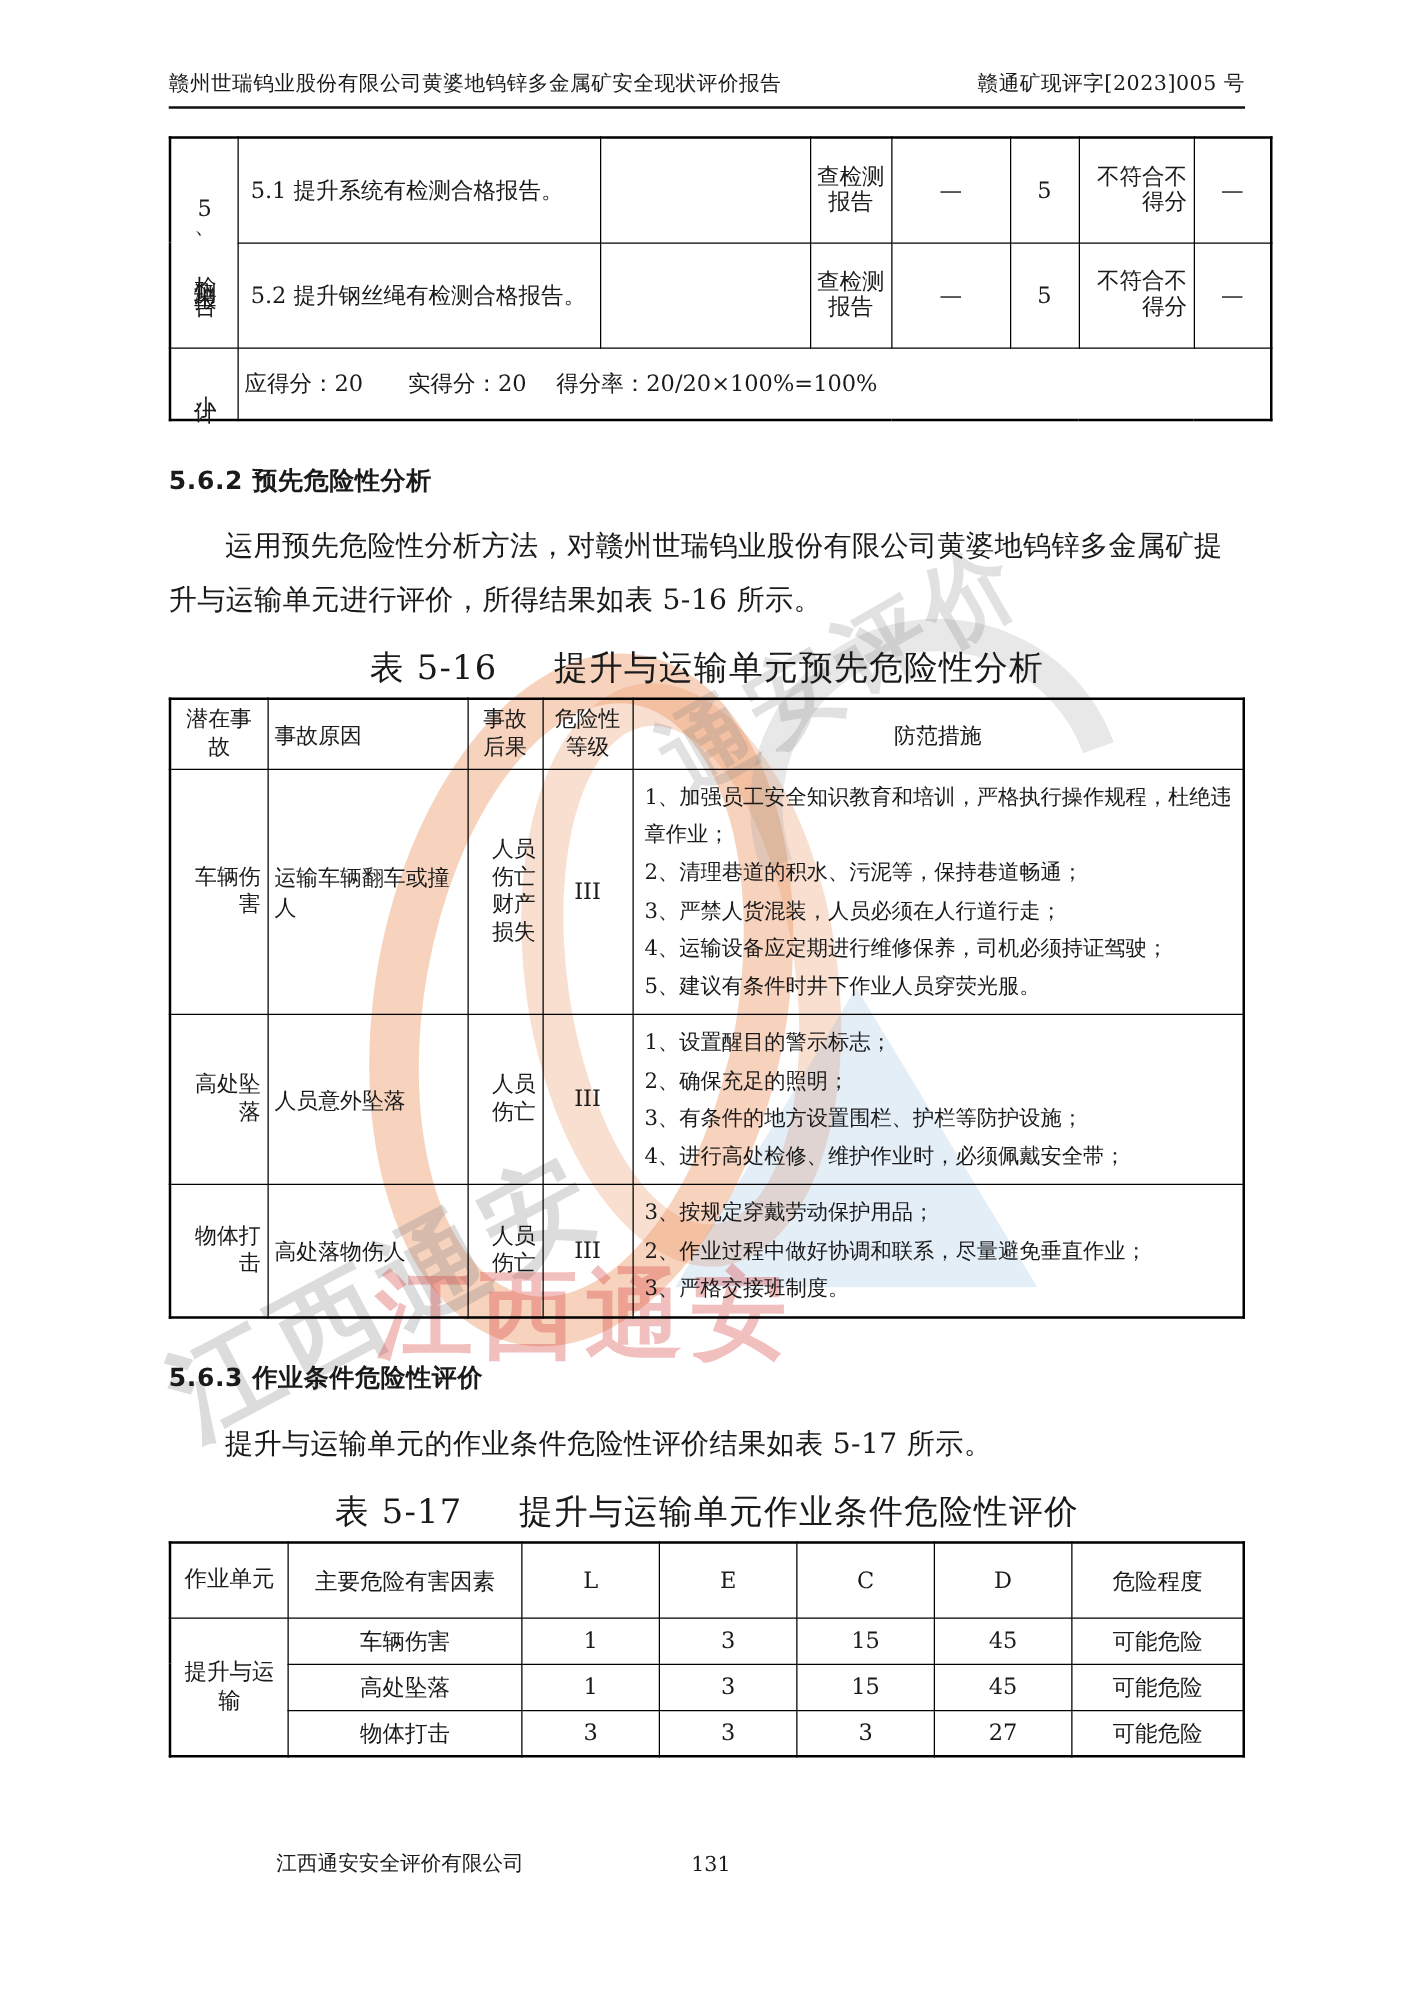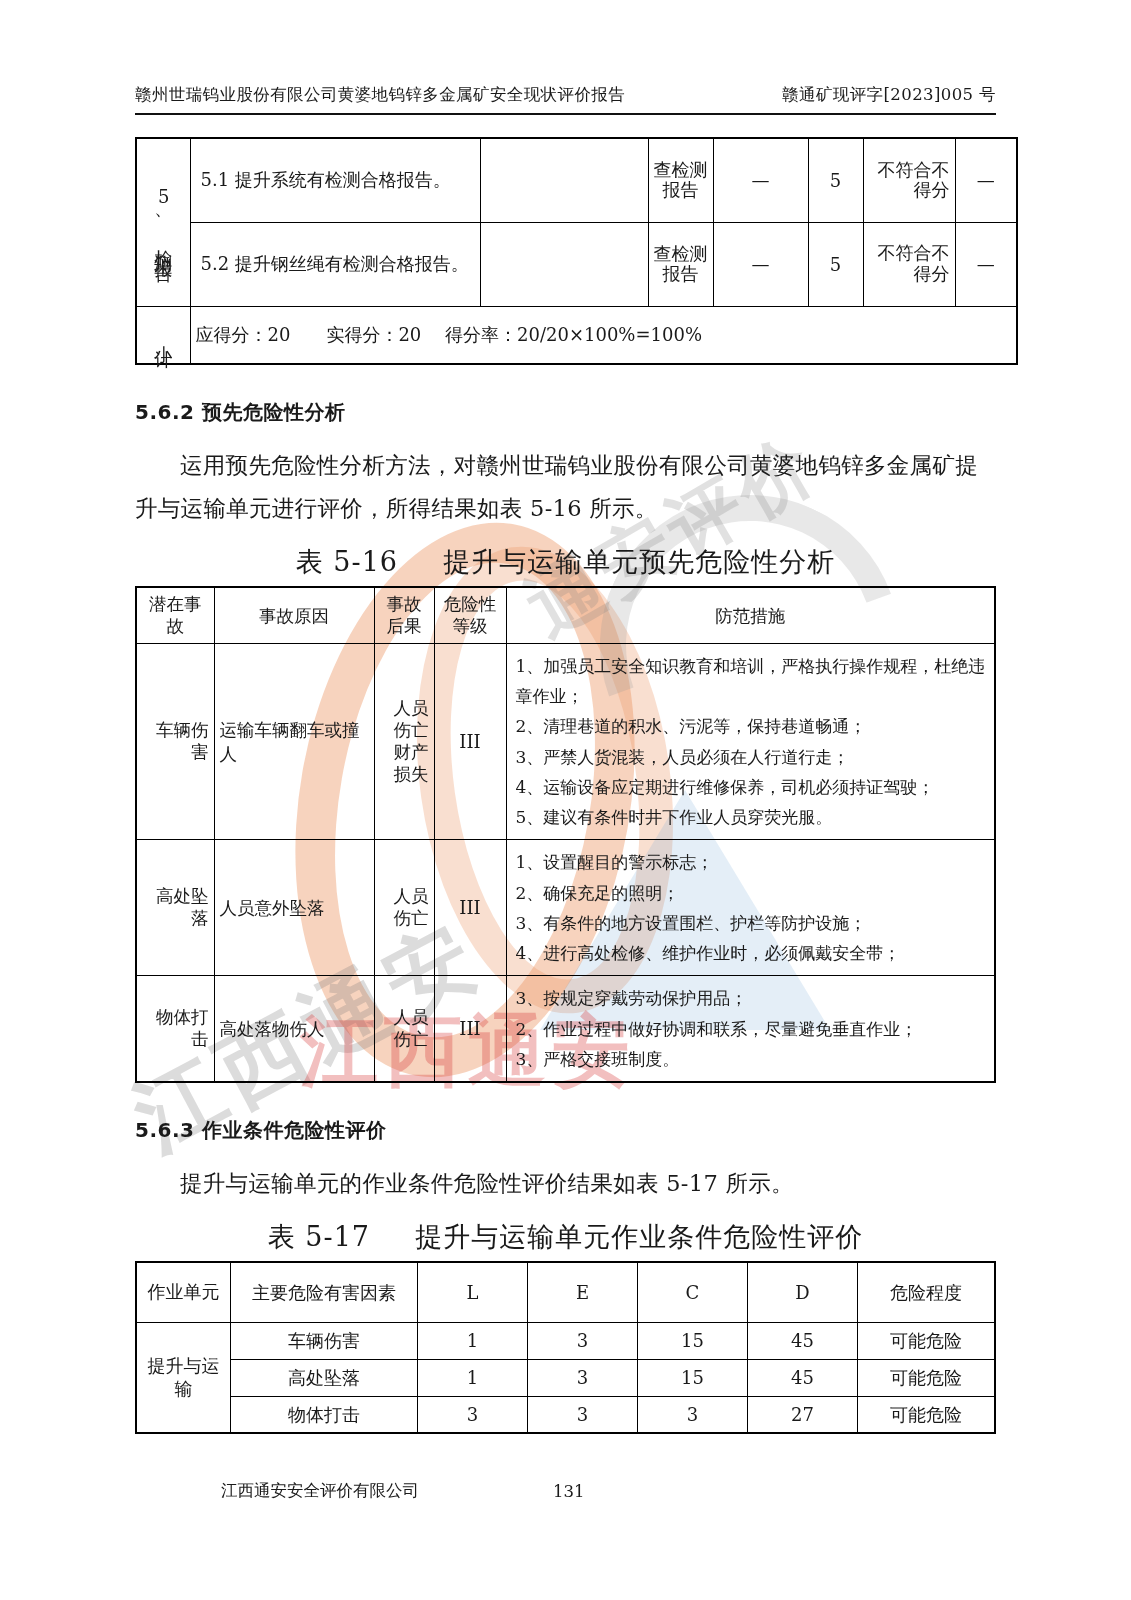--- a/index.html
+++ b/index.html
@@ -66,21 +66,21 @@
     border-color:rgba(150,150,150,0.22) transparent transparent rgba(150,150,150,0.22);
     transform:rotate(25deg);
   }
 
   
   .page{ position:relative; z-index:2; padding:0 135px; }
 
   
   .runhead{
     display:flex; justify-content:space-between; align-items:flex-end;
-    padding-top:84px; font-size:16.5px; letter-spacing:0.4px;
+    padding-top:56px; font-size:16.5px; letter-spacing:0.4px;
   }
   .runhead .right{ font-size:16.5px; white-space:nowrap; }
   .rule{ border-bottom:2.2px solid #111; margin-top:7px; }
 
   
   table{ border-collapse:collapse; width:861px; table-layout:fixed; }
   table td, table th{
     border:1px solid #000; padding:4px 5px;
     font-size:18px; font-weight:normal; vertical-align:middle;
     background:transparent;
@@ -118,21 +118,21 @@
   }
   .tcap{
     text-align:center; font-size:27px; margin:14px 0 6px 0;
     letter-spacing:1px;
   }
   .tcap .gap{ display:inline-block; width:26px; }
 
   
   .t2 td{ font-size:17.5px; }
   .t2 .h-pot{ width:78px; text-align:center; line-height:1.25; }
-  .t2 .h-cause{ width:160px; text-align:center; }
+  .t2 .h-cause{ width:160px; text-align:left; }
   .t2 .h-cons{ width:60px; text-align:center; line-height:1.25; }
   .t2 .h-lvl{ width:72px; text-align:center; line-height:1.25; }
   .t2 .h-meas{ text-align:center; }
   .t2 .cell-stack{ line-height:1.25; text-align:right; }
   .t2 .meas{ text-align:left; line-height:1.78; font-size:17px; padding:7px 6px 7px 9px; }
   .t2 .lvl{ text-align:center; font-size:18px; }
   .t2 .hdr td{ height:56px; }
 
   
   .t3 td{ height:37px; font-size:18px; text-align:center; }

